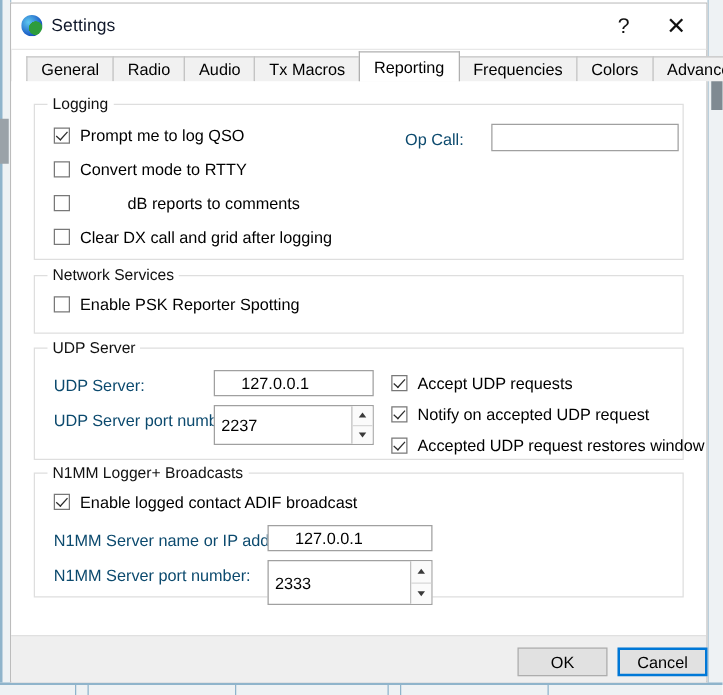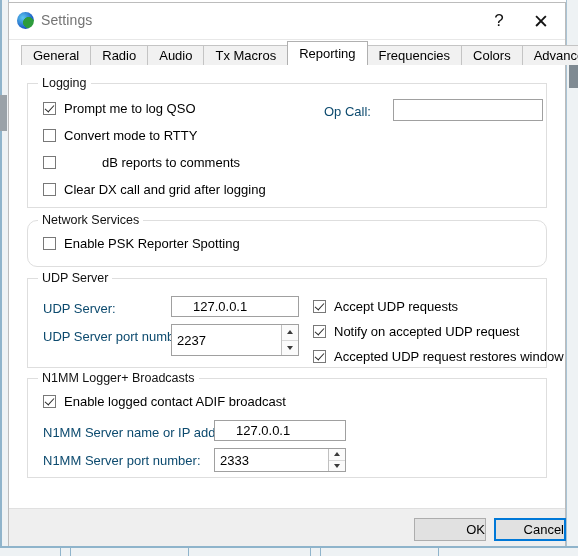--- a/index.html
+++ b/index.html
@@ -66,21 +66,21 @@
   #app-icon {
     position: absolute; left: 8px; top: 9px;
     width: 17px; height: 17px;
     border-radius: 50%;
     background:
       radial-gradient(circle at 68% 62%, #2e9c3c 0%, #2e9c3c 34%, rgba(46,156,60,0) 36%),
       radial-gradient(circle at 34% 34%, #5ec8f0 0%, #1e63c8 62%, #10327d 100%);
   }
   #title-text {
     position: absolute; left: 32px; top: 9px;
-    font-size: 14px; color: #737373; letter-spacing: .1px;
+    font-size: 14px; color: #0f172a; letter-spacing: .1px;
   }
   .winbtn {
     position: absolute; top: 0; height: 36px; width: 40px;
     display: flex; align-items: center; justify-content: center;
     font-size: 16px; color: #111; background: transparent;
     border: none; cursor: default;
   }
   #help-btn  { right: 46px; font-size: 17px; }
   #close-btn { right: 4px;  font-size: 19px; font-weight: 300; }
 
@@ -249,21 +249,20 @@
     top: 9px;
     width: 72px; height: 23px;
     font-family: "Liberation Sans", sans-serif;
     font-size: 13px;
     color: #000;
     background: #e1e1e1;
     border: 1px solid #adadad;
     box-sizing: border-box;
     cursor: default;
     padding: 0;
-    text-align: right;
   }
   #ok-button     { left: 405px; }
   #cancel-button { left: 485px; border: 2px solid #0078d7; background: #e1e1e1; }
 </style>
 </head>
 <body>
 
 <div id="backdrop">
   <div class="bg-left-band"></div>
   <div class="bg-left-edge"></div>
@@ -322,21 +321,21 @@
       </div>
       <div class="cb" style="left:15px; top:98px;">
         <span class="box"></span>
         <span class="cblabel">Clear DX call and grid after logging</span>
       </div>
 
       <div class="lbl" style="left:296px; top:20px;">Op Call:</div>
       <input class="txt" style="left: 365px; top: 15px; width: 150px; height: 22px;" type="text" value="" placeholder="">
     </div>
 
-    <div class="group" style="left:18px; top:155px; width:520px; height:47px;border-radius:10px;">
+    <div class="group" style="left:18px; top:155px; width:520px; height:47px;">
       <div class="glabel">Network Services</div>
       <div class="cb" style="left:15px; top:15px;">
         <span class="box"></span>
         <span class="cblabel">Enable PSK Reporter Spotting</span>
       </div>
     </div>
 
     <div class="group" style="left:18px; top:213px; width:520px; height:90px;">
       <div class="glabel">UDP Server</div>
 
@@ -371,21 +370,21 @@
 
       <div class="cb" style="left:15px; top:15px;">
         <span class="box checked"></span>
         <span class="cblabel">Enable logged contact ADIF broadcast</span>
       </div>
 
       <div class="lbl" style="left:15px; top:46px;">N1MM Server name or IP address:</div>
       <input class="txt" style="left: 186px; top: 41px; width: 132px; height: 21px;" type="text" value="127.0.0.1">
 
       <div class="lbl" style="left:15px; top:74px;">N1MM Server port number:</div>
-      <div class="spin" style="left:186px; top:69px; width:132px; height:24px;">
+      <div class="spin" style="left:186px; top:69px; width:132px; height:36px;">
         <input type="text" value="2333" style="">
         <div class="arrows">
           <div class="up"></div>
           <div class="dn"></div>
         </div>
       </div>
     </div>
 
   </div>
 

